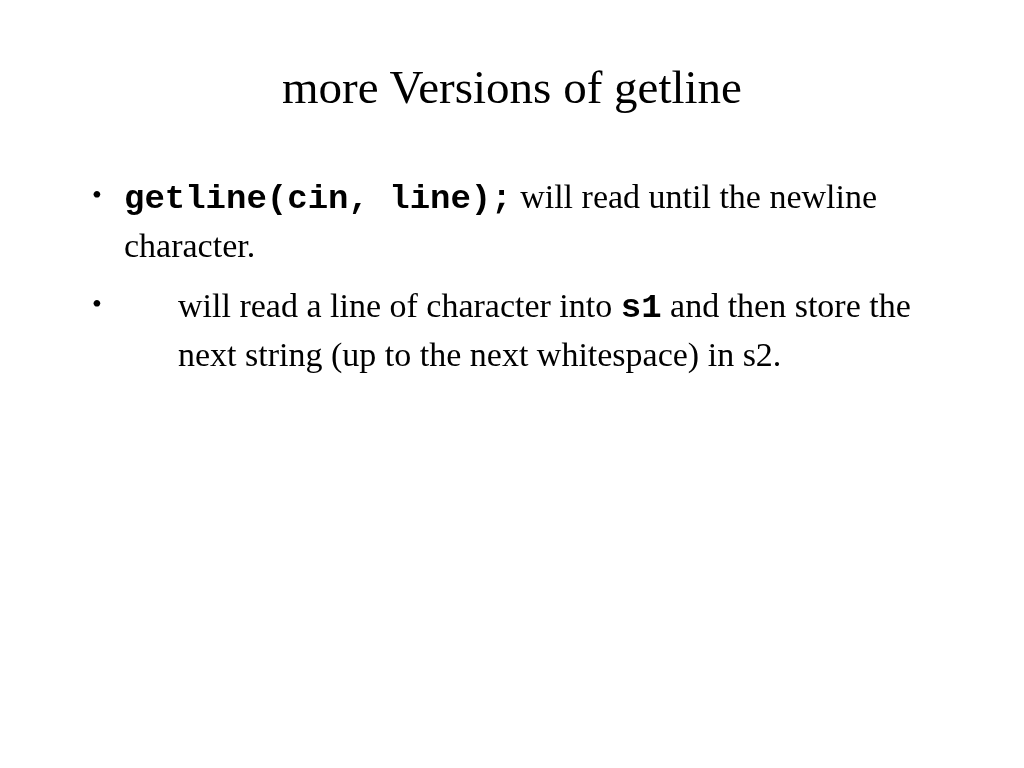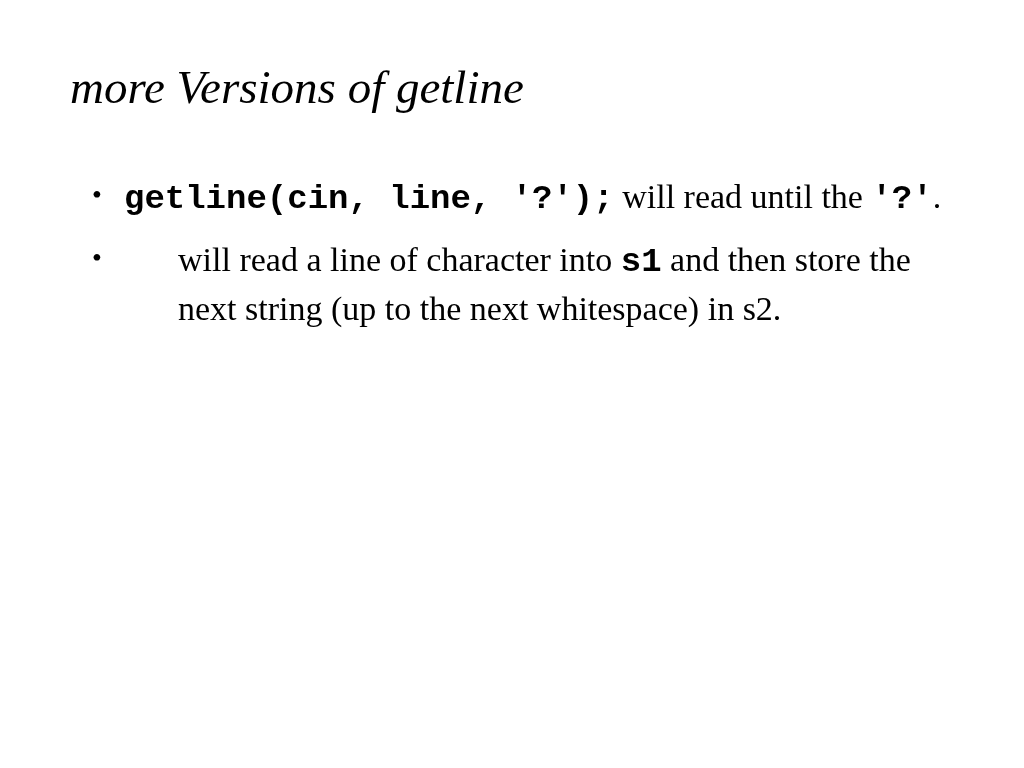--- a/index.html
+++ b/index.html
@@ -5,22 +5,22 @@
   * { margin: 0; padding: 0; box-sizing: border-box; }
   html, body { width: 1024px; height: 768px; background: #ffffff; }
   body {
     font-family: "Times New Roman", Times, serif;
     color: #000000;
     padding: 60px 70px 40px 70px;
   }
   h1.slide-title {
     font-weight: normal;
     font-size: 47px;
+    text-align: center;
     margin-bottom: 60px;
-    font-style: italic;
   }
   ul.bullets {
     list-style: none;
     padding-left: 22px;
   }
   ul.bullets > li {
     position: relative;
     font-size: 34px;
     line-height: 1.35;
     margin-bottom: 14px;
@@ -45,24 +45,24 @@
     margin-top: 6px;
   }
 </style>
 </head>
 <body>
 
 <h1 class="slide-title">more Versions of getline</h1>
 
 <ul class="bullets">
 
+  <li>
+    <span class="code">getline(cin, line);</span><span>  will read until the newline character.</span>
+  </li>
 
-  <li>
-    <span class="code">getline(cin, line, '?');</span><span>  will read until the </span><span class="code">'?'</span><span>.</span>
-  </li>
 
   <li>
     <div class="sub">
       <span>will read a line of character into </span><span class="code">s1</span><span> and then store the next string (up to the next whitespace) in s2.</span>
     </div>
   </li>
 
 </ul>
 
 </body></html>

